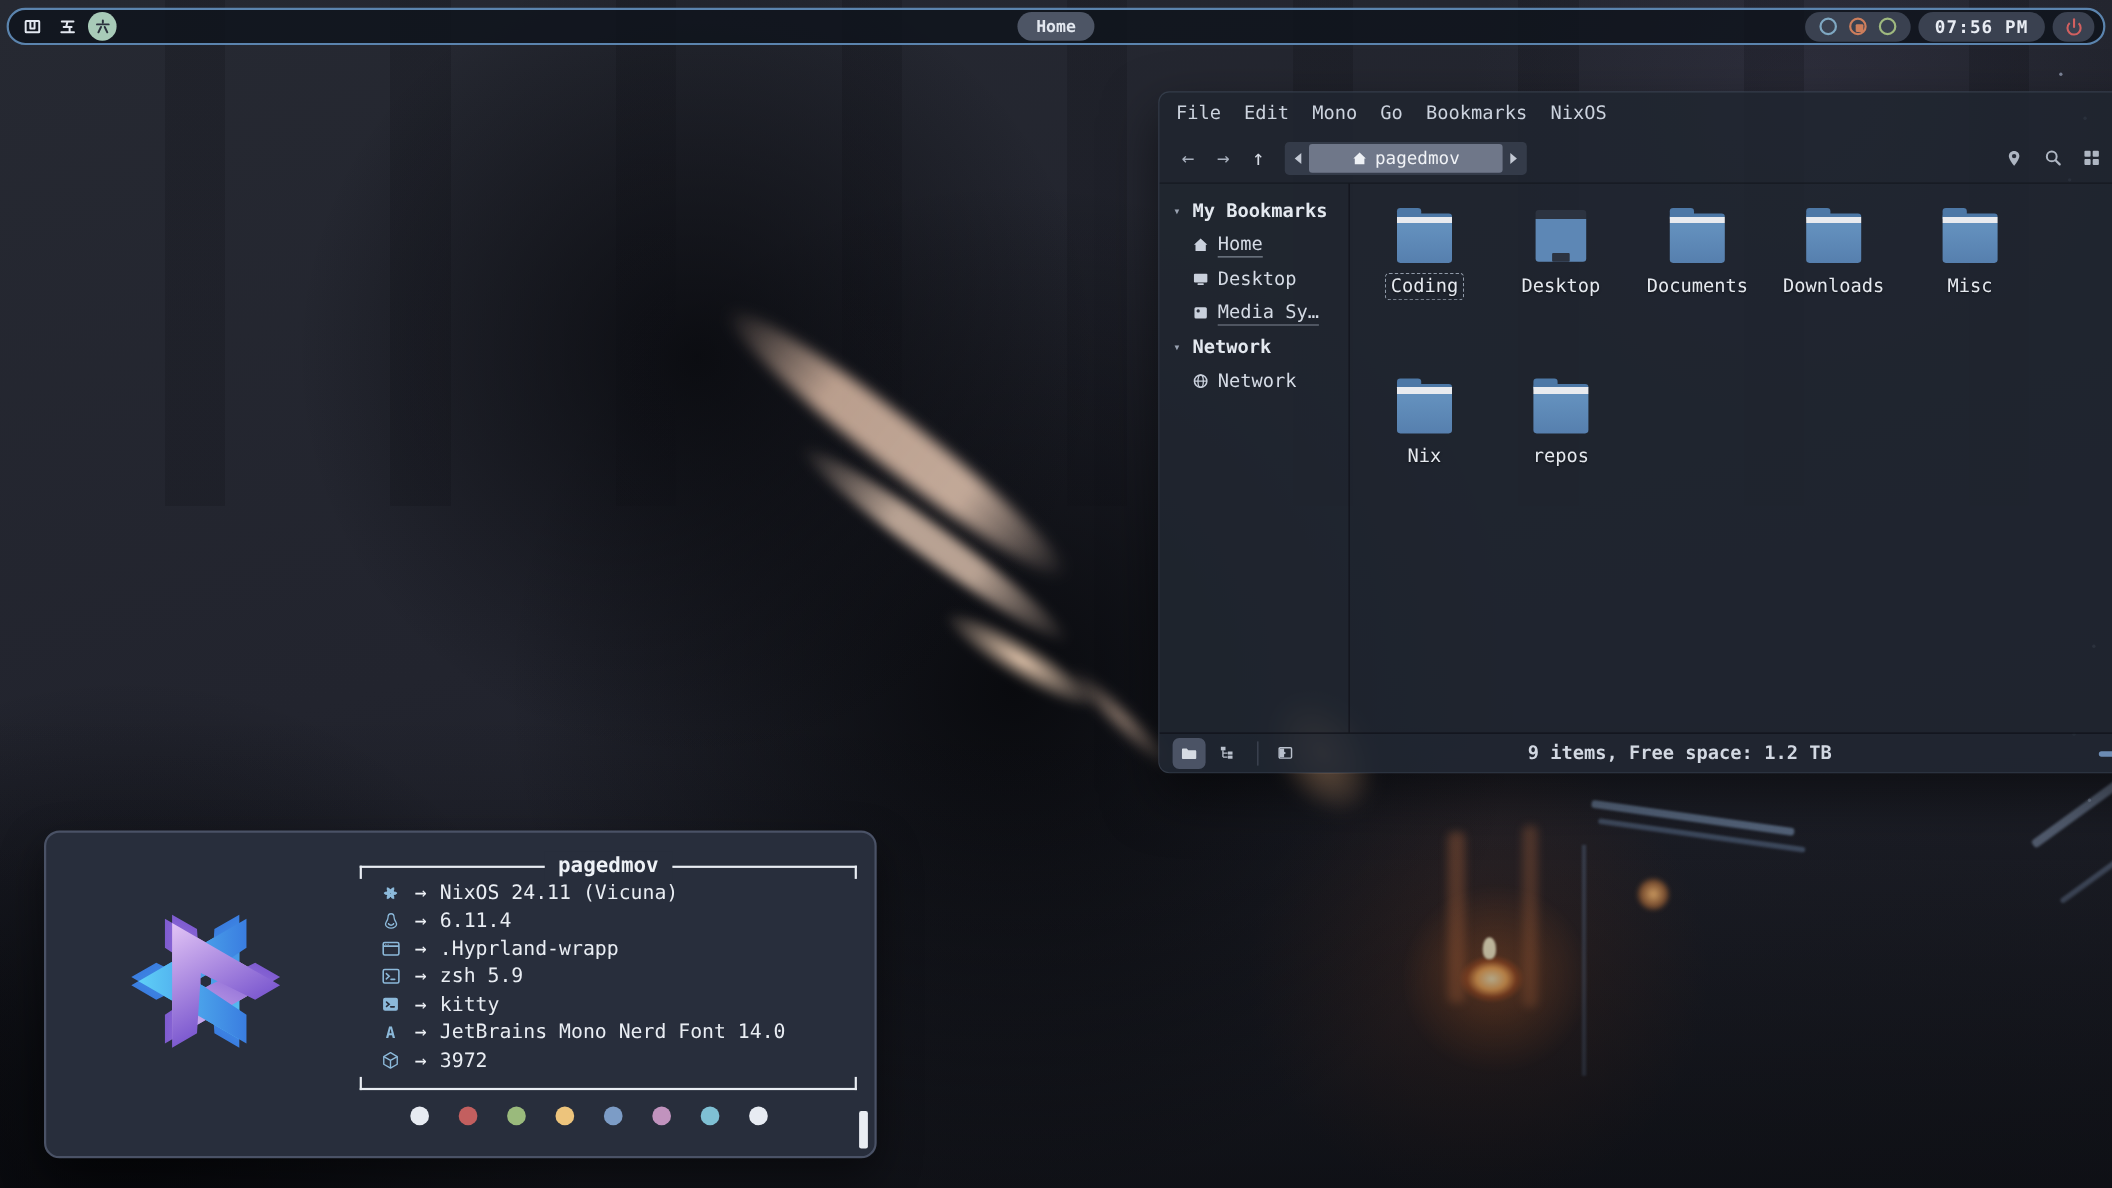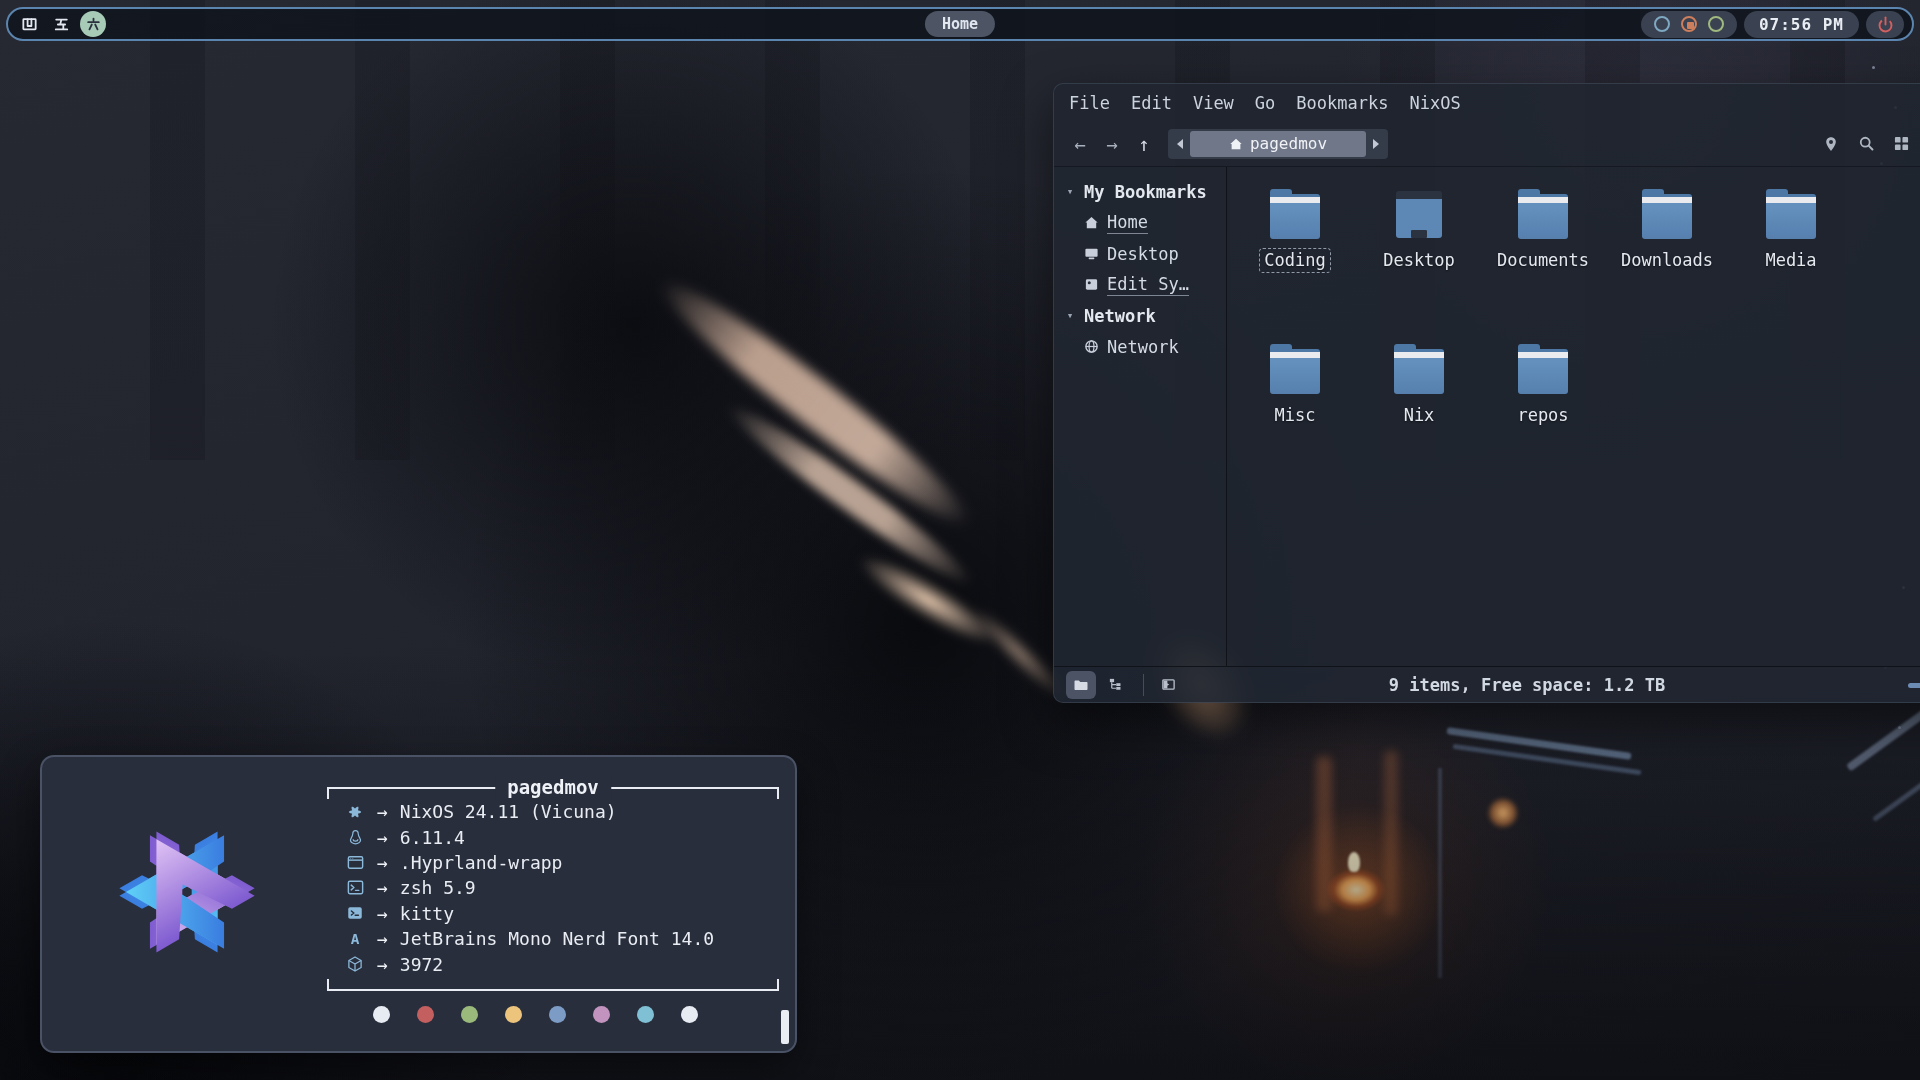--- a/index.html
+++ b/index.html
@@ -228,21 +228,21 @@
       </div>
     </div>
   </div>
 
   <div id="fm">
 
     <div class="menubar">
 
     <span class="menu-item">File</span>
         <span class="menu-item">Edit</span>
-        <span class="menu-item">View</span>
+        <span class="menu-item">Mono</span>
         <span class="menu-item">Go</span>
         <span class="menu-item">Bookmarks</span>
         <span class="menu-item">NixOS</span>
       </div>
 
     <div class="toolbar">
       <div class="nav-btn">
           <span>←</span>
         </div>
       <div class="nav-btn">
@@ -331,21 +331,21 @@
             <rect x="1.5" y="3" width="13" height="8.5" rx="1"></rect>
             <rect x="5" y="12.2" width="6" height="1.8" rx="0.6"></rect>
           </svg>
           <span class="sb-label">Desktop</span>
         </div>
         <div class="sb-row sb-item">
           <svg width="15" height="15" viewBox="0 0 16 16">
             <rect x="2" y="2.5" width="12" height="11" rx="1.5" fill="#c9d0dc"></rect>
             <circle cx="5.6" cy="6" r="1.6" fill="#272c38"></circle>
           </svg>
-          <span class="sb-label u">Edit Sy…</span>
+          <span class="sb-label u">Media Sy…</span>
         </div>
         <div class="sb-row sb-head-row">
           <span class="sb-tri">▾</span>
           <span class="sb-head">Network</span>
         </div>
         <div class="sb-row sb-item">
           <svg width="15" height="15" viewBox="0 0 16 16">
             <circle cx="8" cy="8" r="6" fill="none" stroke="#c9d0dc" stroke-width="1.5"></circle>
             <line x1="2" y1="8" x2="14" y2="8" stroke="#c9d0dc" stroke-width="1.3"></line>
             <ellipse cx="8" cy="8" rx="2.6" ry="6" fill="none" stroke="#c9d0dc" stroke-width="1.3"></ellipse>
@@ -371,24 +371,20 @@
           <div class="fitem">
             <div class="ficon folder"></div>
             <div class="flabel">Documents</div>
           </div>
 
           <div class="fitem">
             <div class="ficon folder"></div>
             <div class="flabel">Downloads</div>
           </div>
 
-          <div class="fitem">
-            <div class="ficon folder"></div>
-            <div class="flabel">Media</div>
-          </div>
 
           <div class="fitem">
             <div class="ficon folder"></div>
             <div class="flabel">Misc</div>
           </div>
 
           <div class="fitem">
             <div class="ficon folder"></div>
             <div class="flabel">Nix</div>
           </div>

